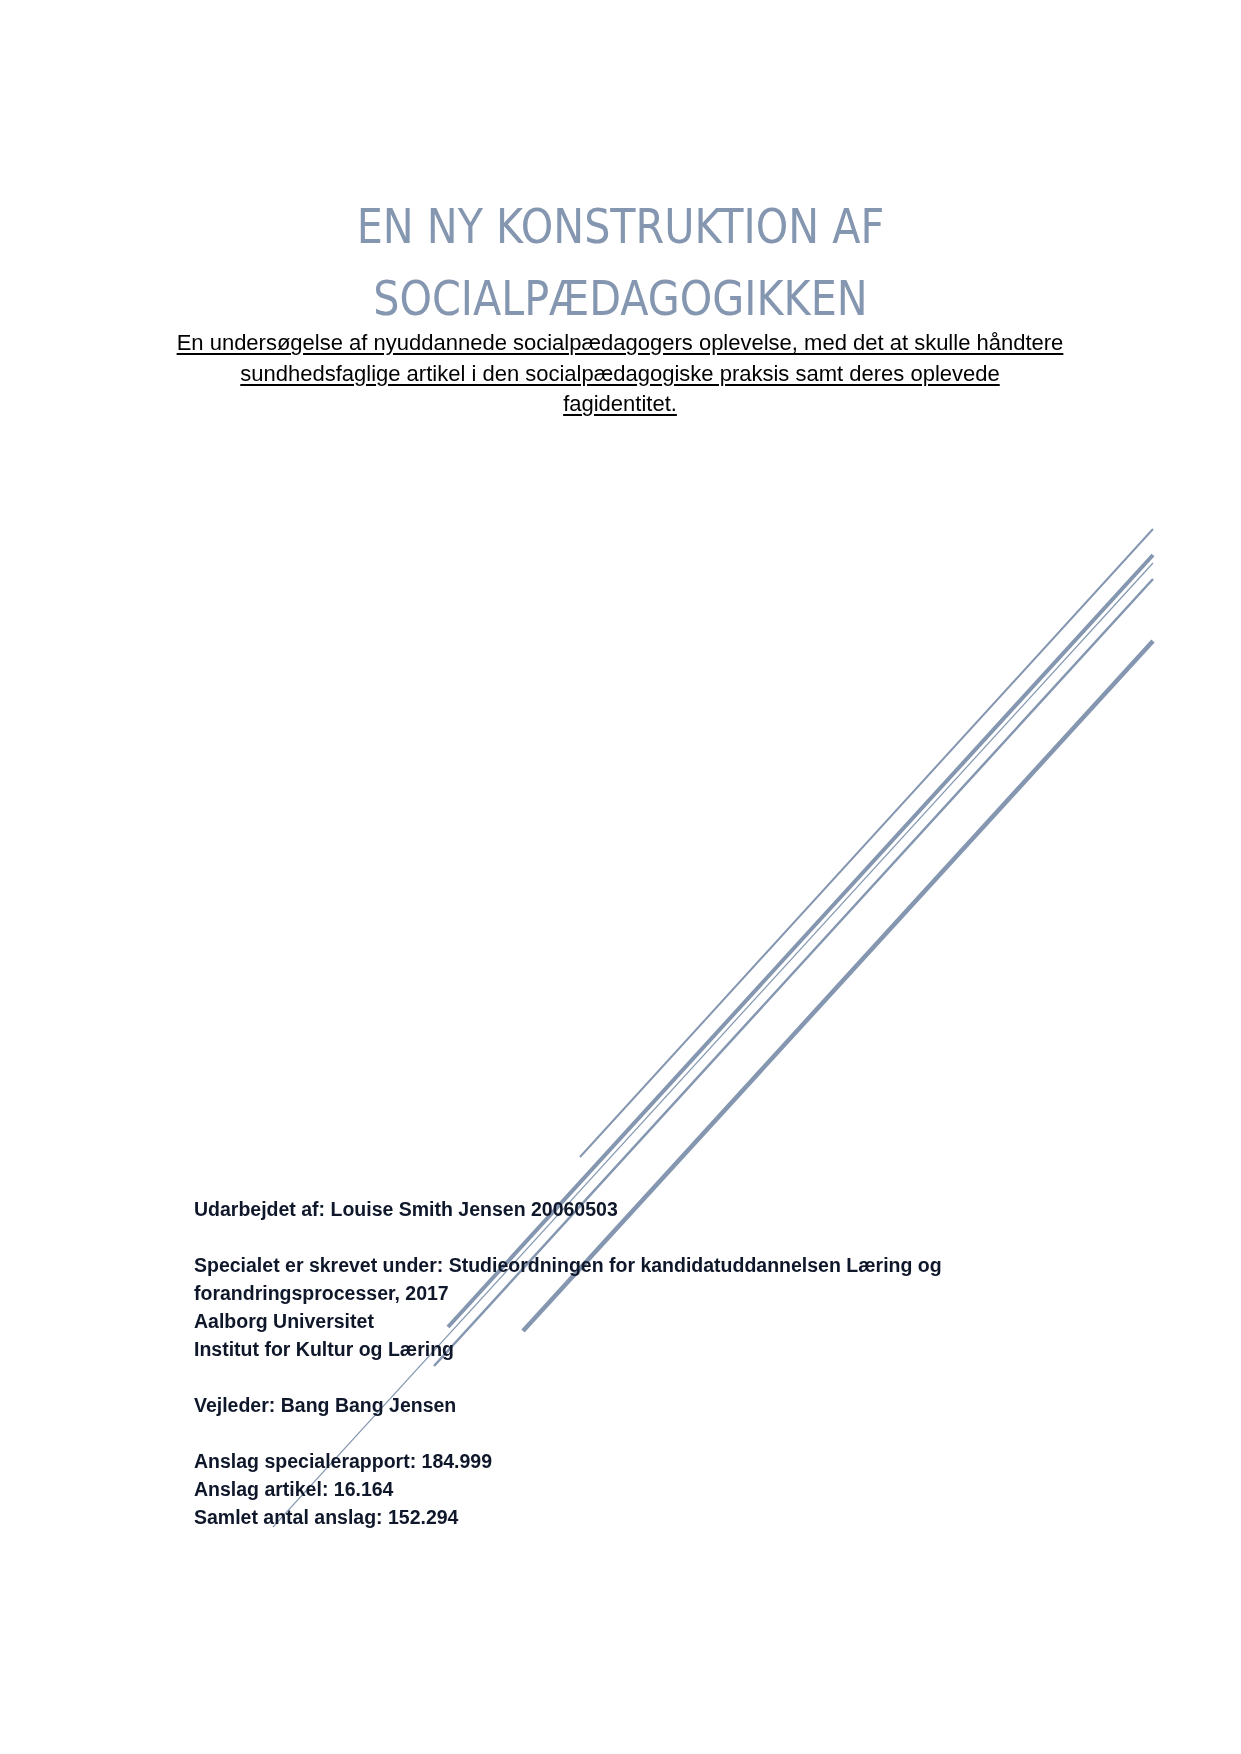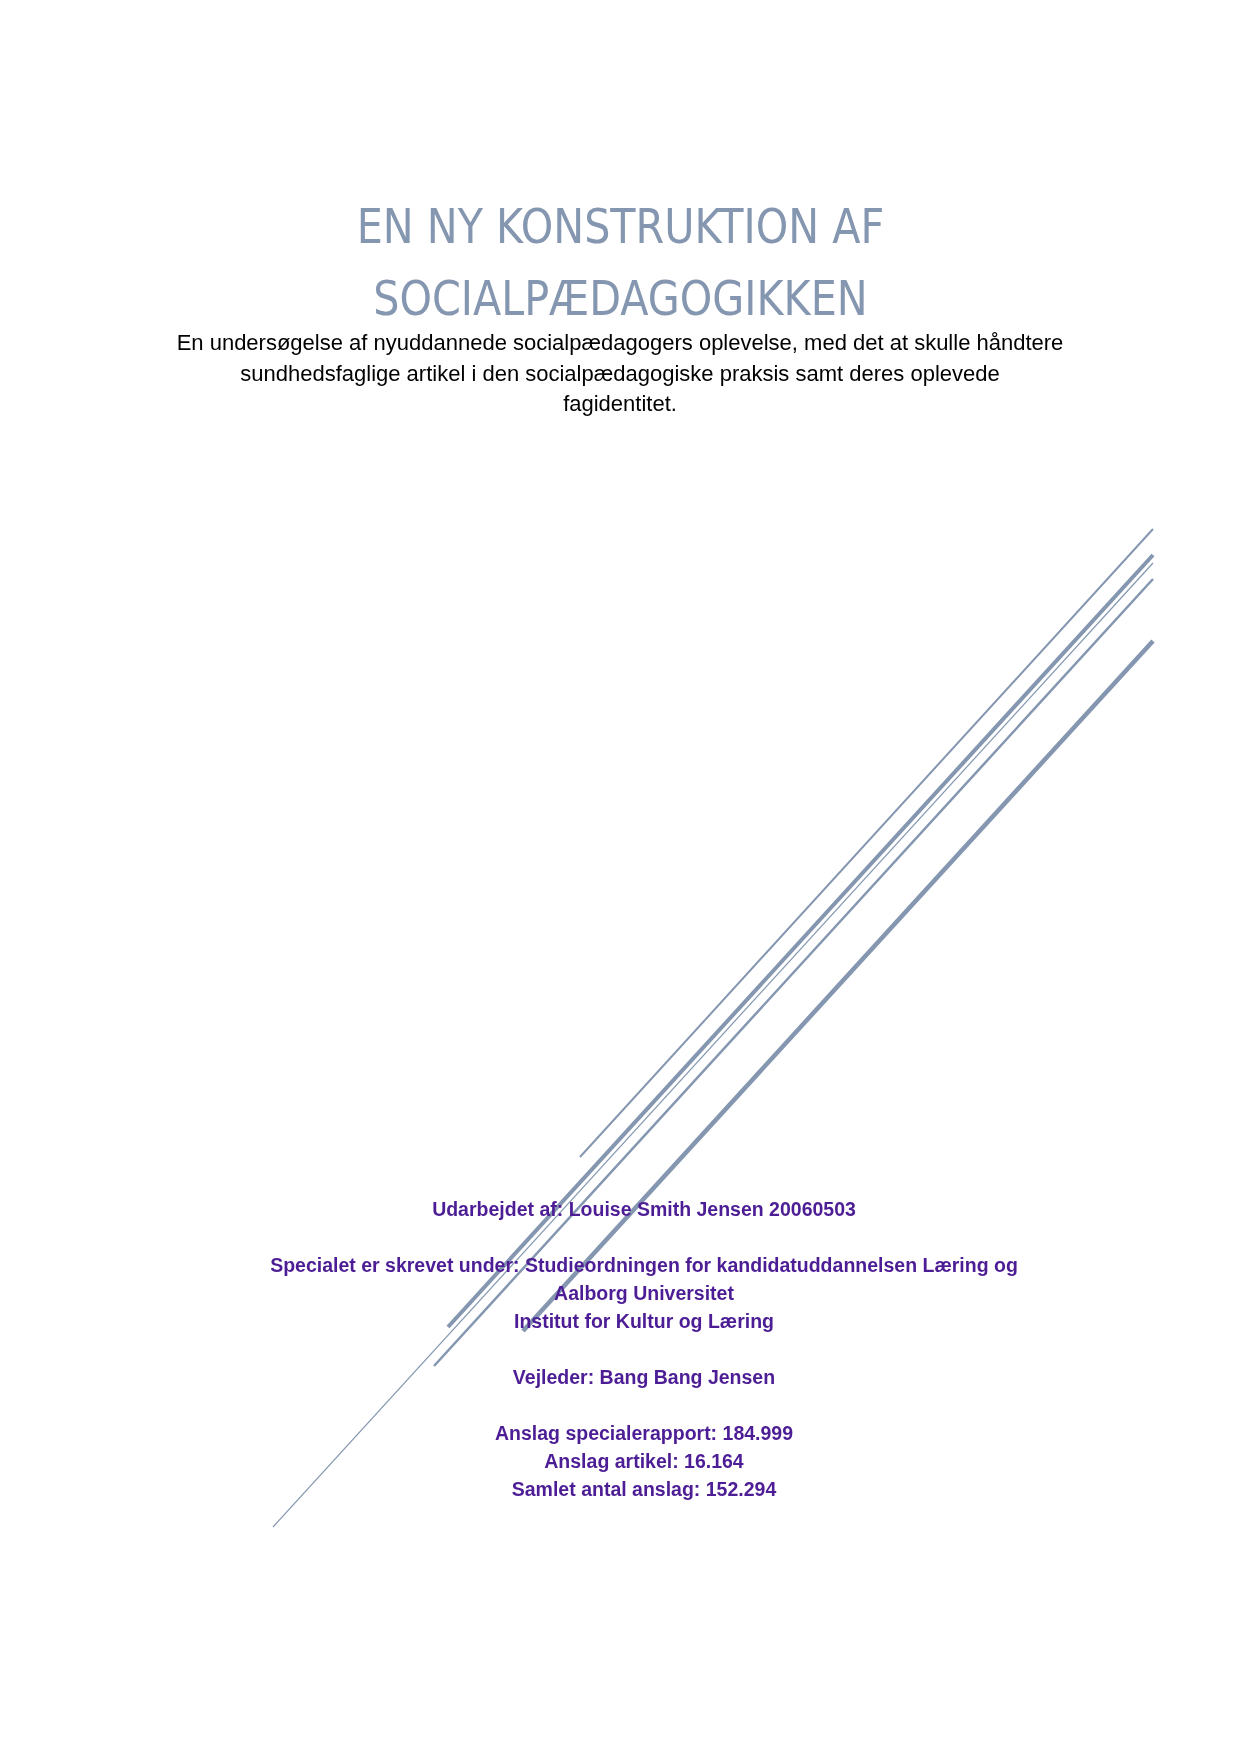--- a/index.html
+++ b/index.html
@@ -43,36 +43,37 @@
       left: 150px;
       width: 940px;
       top: 328px;
       text-align: center;
       color: #000000;
       font-size: 22px;
       line-height: 30.5px;
       margin: 0;
     }
     .subtitle span {
+      text-decoration: underline;
       text-underline-offset: 3px;
     }
     .deco {
       position: absolute;
       left: 0; top: 0;
       width: 1241px;
       height: 1754px;
       pointer-events: none;
     }
     .info {
       position: absolute;
       right: 147px;
       top: 1195px;
       width: 900px;
-      text-align: center;
-      color: #4c1d95;
+      text-align: left;
+      color: #0f172a;
       font-weight: bold;
       font-size: 19.5px;
       line-height: 28px;
     }
     .info .line { display: block; white-space: nowrap; }
     .info .gap { display: block; height: 28px; }
   </style>
 </head>
 <body>
 
@@ -96,20 +97,21 @@
   <p class="subtitle">
     <span>En undersøgelse af nyuddannede socialpædagogers oplevelse, med det at skulle håndtere</span><br>
     <span>sundhedsfaglige artikel i den socialpædagogiske praksis samt deres oplevede</span><br>
     <span>fagidentitet.</span>
   </p>
 
   <div class="info">
     <span class="line">Udarbejdet af: Louise Smith Jensen 20060503</span>
     <span class="gap"></span>
     <span class="line">Specialet er skrevet under: Studieordningen for kandidatuddannelsen Læring og</span>
+    <span class="line">forandringsprocesser, 2017</span>
     <span class="line">Aalborg Universitet</span>
     <span class="line">Institut for Kultur og Læring</span>
     <span class="gap"></span>
     <span class="line">Vejleder: Bang Bang Jensen</span>
     <span class="gap"></span>
     <span class="line">Anslag specialerapport: 184.999</span>
     <span class="line">Anslag artikel: 16.164</span>
     <span class="line">Samlet antal anslag: 152.294</span>
   </div>
 

